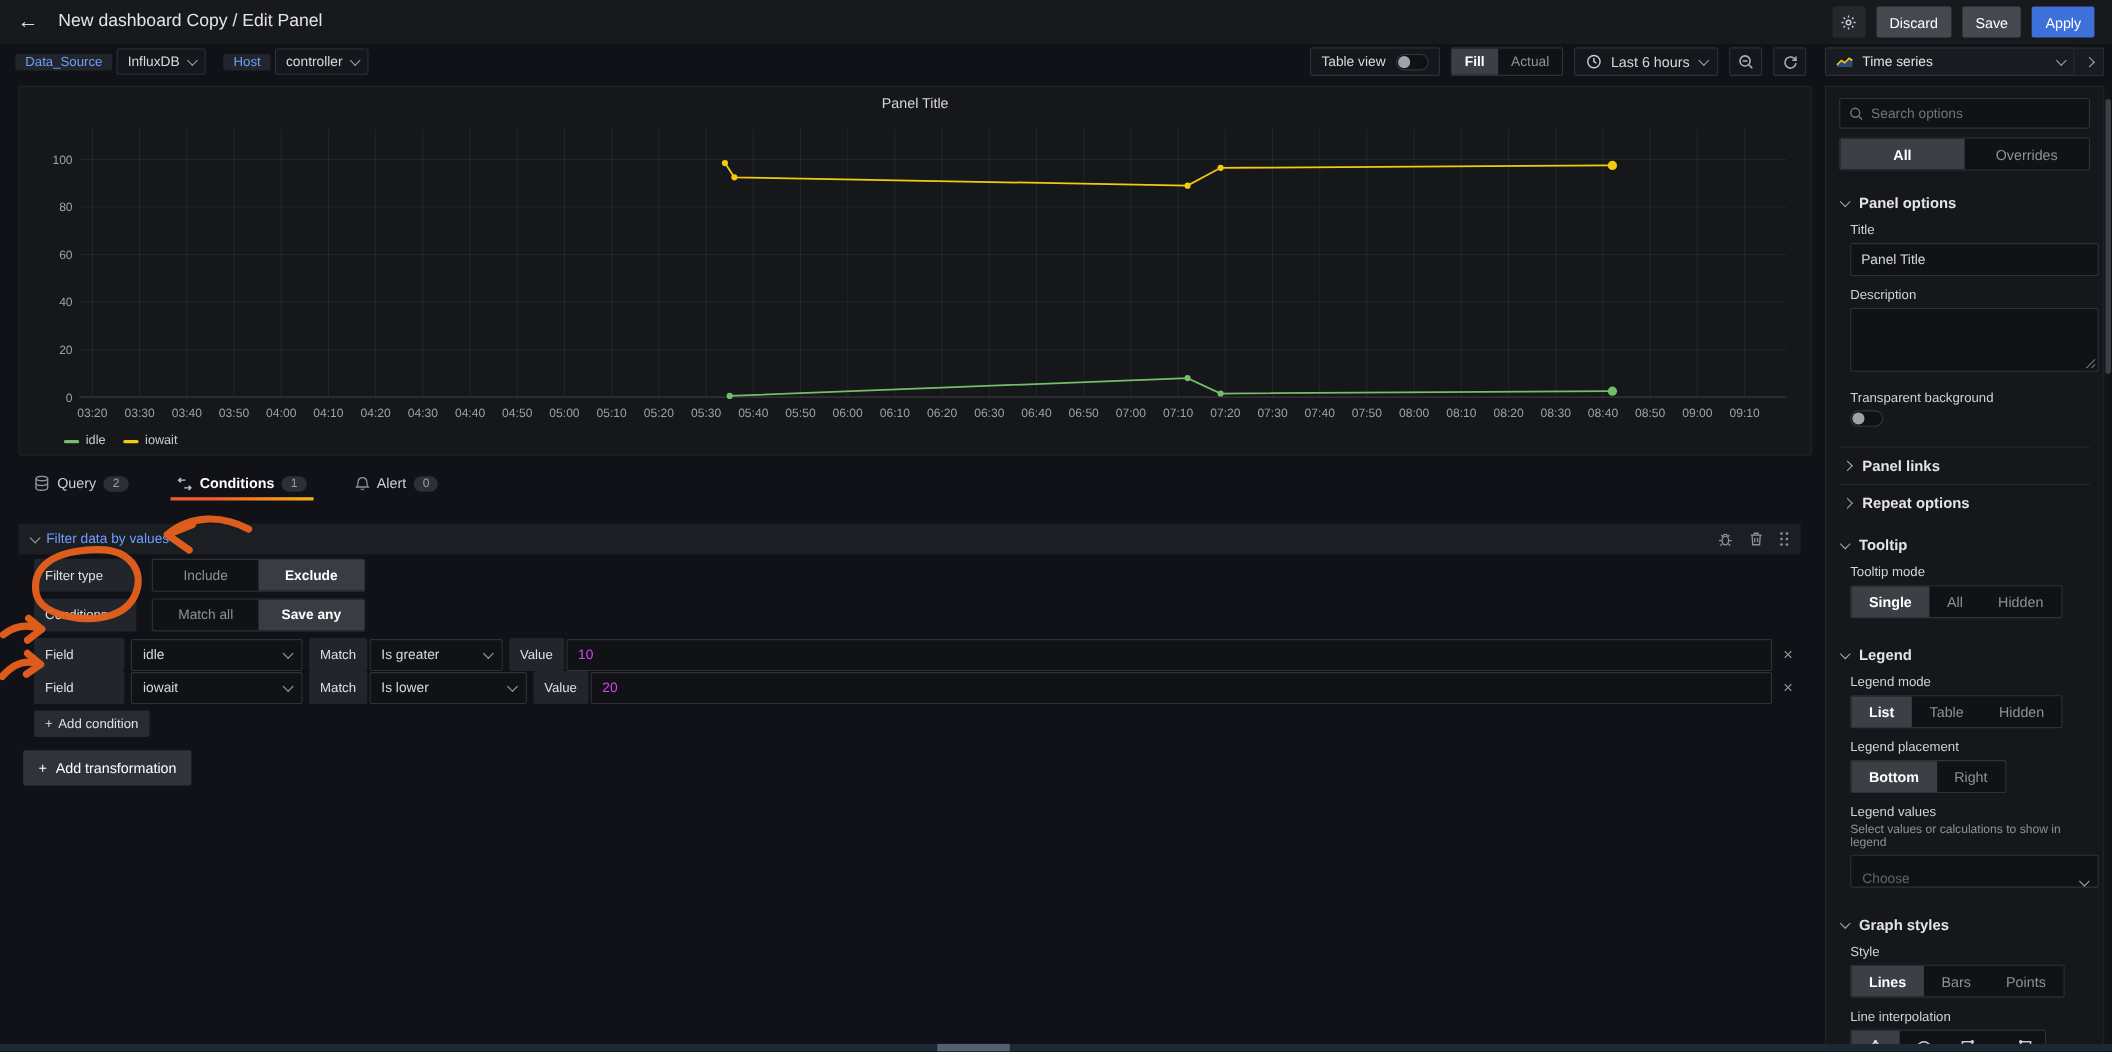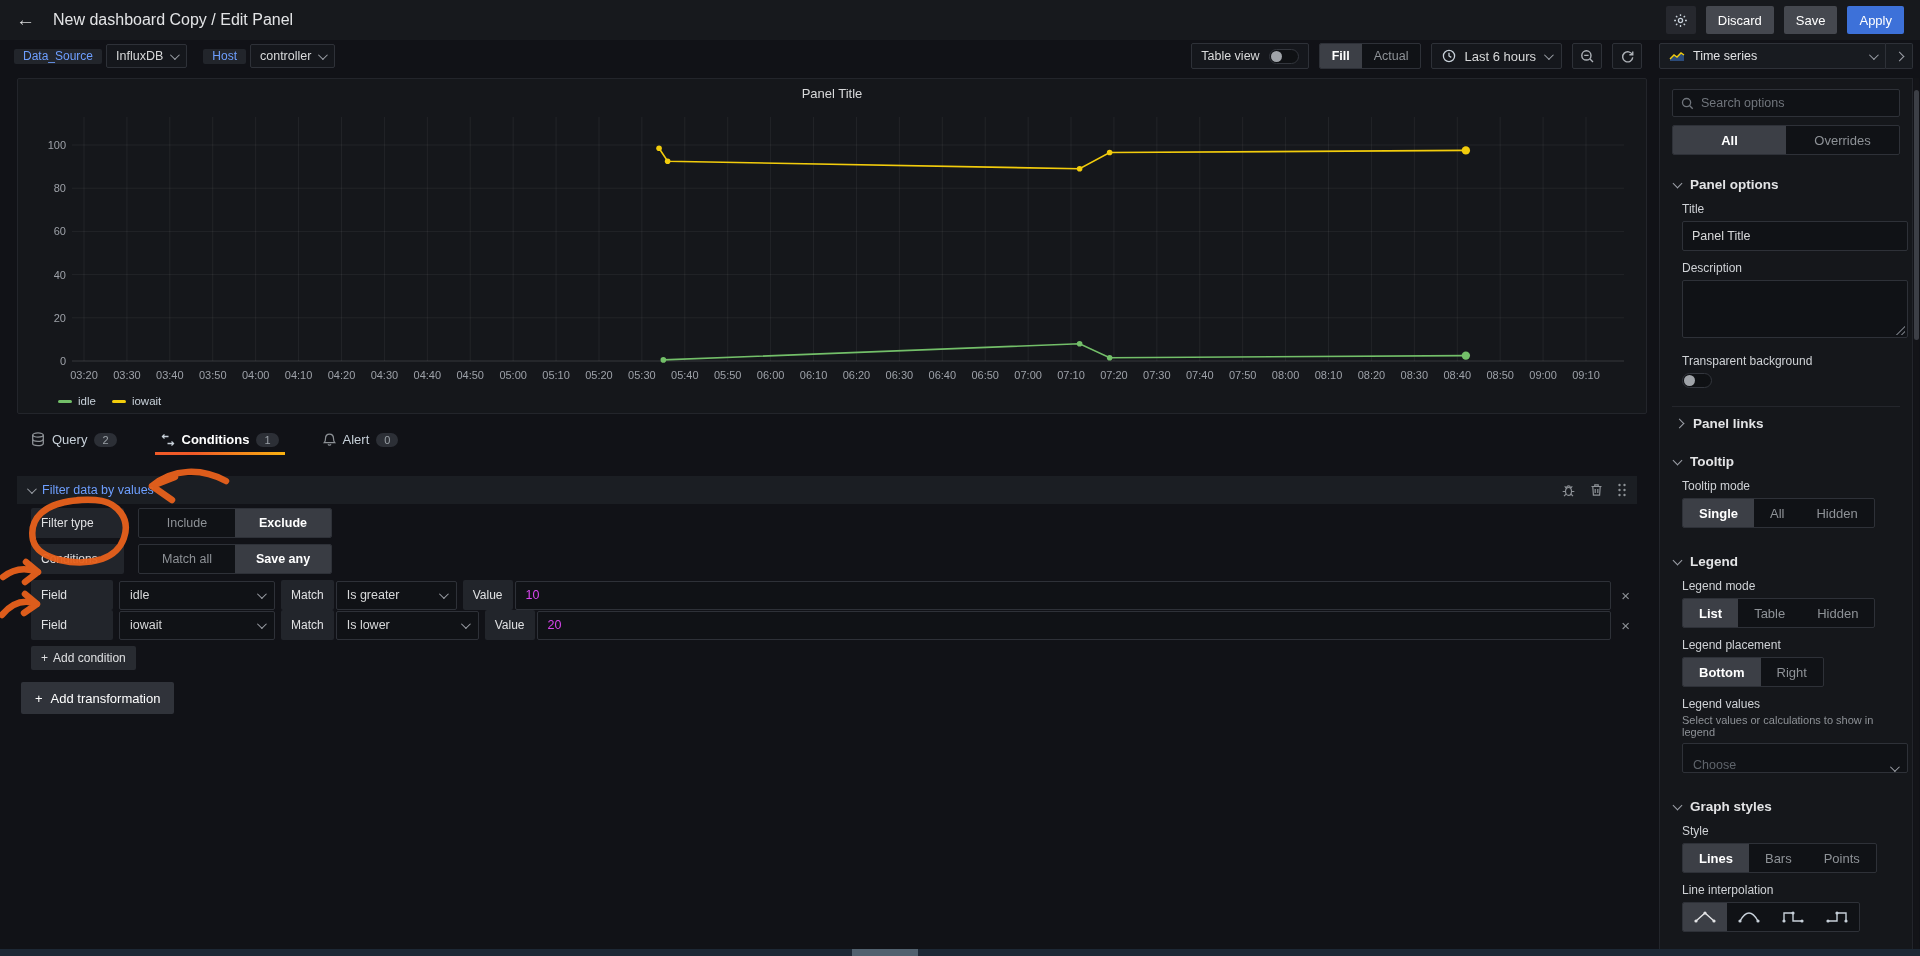--- a/index.html
+++ b/index.html
@@ -469,20 +469,24 @@
     </div>
   <div class="sb-label" style="margin-top:16px;">Transparent background</div>
   <div class="toggle" style="margin-left:10px;">
       <span class="knob"></span>
     </div>
 
   <div class="collapse-row" style="margin-top:18px;">
     <span class="chev right"></span>
     <span>Panel links</span>
   </div>
+  <div class="collapse-row" style="margin-top:0;">
+    <span class="chev right"></span>
+    <span>Repeat options</span>
+  </div>
 
   <div class="sec-head" style="margin-top:14px;">
     <span class="chev"></span>
     <span>Tooltip</span>
   </div>
   <div class="sb-label">Tooltip mode</div>
   <div class="sb-seg">
     <button class="sel">Single</button>
     <button>All</button>
     <button>Hidden</button>

